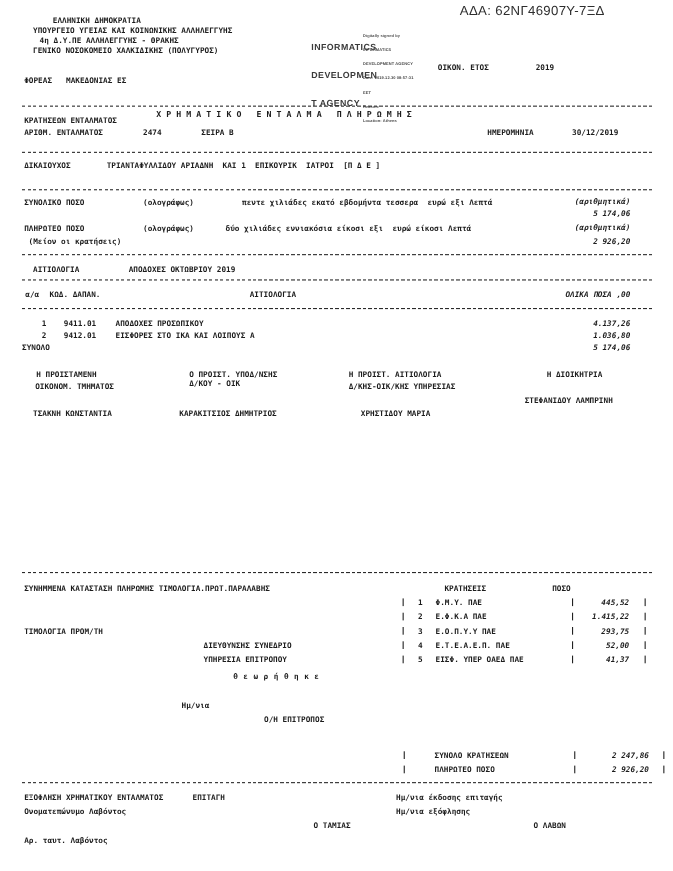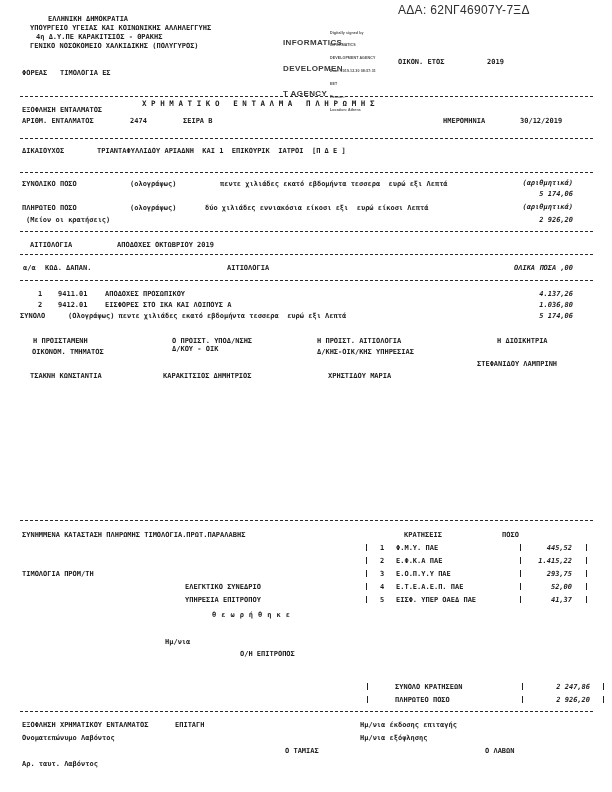--- a/index.html
+++ b/index.html
@@ -9,34 +9,34 @@
     font-size:7px;font-weight:700;color:#1c1c1c;
   }
   .t{position:absolute;white-space:pre;line-height:8px;}
   .r{position:absolute;white-space:pre;text-align:right;line-height:8px;font-style:italic;}
   .hr{
     position:absolute;left:20px;width:574px;height:2px;
     background:repeating-linear-gradient(to right,#2a2a2a 0 3px,transparent 3px 5px);
     background-size:100% 1px;background-repeat:no-repeat;background-position:0 1px;
   }
   .vp{position:absolute;width:1px;height:7px;background:#222;}
-  .ada{font-family:"Liberation Sans", sans-serif;font-size:12px;font-weight:400;color:#2e2e2e;letter-spacing:.3px;}
+  .ada{font-family:"Liberation Sans", sans-serif;font-size:12px;font-weight:400;color:#2e2e2e;letter-spacing:.3px;margin-left:20px;}
   .stamp-big{font-family:"Liberation Sans", sans-serif;font-size:8px;font-weight:700;color:#3a3a3a;line-height:8.5px;letter-spacing:.4px;}
   .stamp-small{font-family:"Liberation Sans", sans-serif;font-size:3.6px;font-weight:700;color:#4a4a4a;line-height:4.3px;letter-spacing:.1px;}
   .title{letter-spacing:4.6px;font-size:7.5px;margin-top:20px;}
   .sp5{letter-spacing:5px;}
 </style>
 </head>
 <body>
 
 <div class="page">
 
   <span class="t" style="left:48px;top:15px">ΕΛΛΗΝΙΚΗ ΔΗΜΟΚΡΑΤΙΑ</span>
   <span class="t" style="left:30px;top:24px">ΥΠΟΥΡΓΕΙΟ ΥΓΕΙΑΣ ΚΑΙ ΚΟΙΝΩΝΙΚΗΣ ΑΛΛΗΛΕΓΓΥΗΣ</span>
-  <span class="t" style="left:36px;top:33px">4η Δ.Υ.ΠΕ ΚΑΡΑΚΙΤΣΙΟΣ - ΘΡΑΚΗΣ</span>
+  <span class="t" style="left:36px;top:33px">4η Δ.Υ.ΠΕ ΑΛΛΗΛΕΓΓΥΗΣ - ΘΡΑΚΗΣ</span>
   <span class="t" style="left:30px;top:42px">ΓΕΝΙΚΟ ΝΟΣΟΚΟΜΕΙΟ ΧΑΛΚΙΔΙΚΗΣ (ΠΟΛΥΓΥΡΟΣ)</span>
 
   <span class="t ada" style="left:398px;top:6px">ΑΔΑ: 62ΝΓ46907Υ-7ΞΔ</span>
 
   <div class="t stamp-big" style="left:283px;top:22px">
     <div>INFORMATICS</div>
     <div>DEVELOPMEN</div>
     <div>T AGENCY</div>
   </div>
   <div class="t stamp-small" style="left:330px;top:22px">
@@ -46,27 +46,27 @@
     <div>Date: 2019.12.30 08:57:31</div>
     <div>EET</div>
     <div>Reason:</div>
     <div>Location: Athens</div>
   </div>
 
   <span class="t" style="left:398px;top:58px">ΟΙΚΟΝ. ΕΤΟΣ</span>
   <span class="t" style="left:487px;top:58px">2019</span>
 
   <span class="t" style="left:22px;top:69px">ΦΟΡΕΑΣ</span>
-  <span class="t" style="left:60px;top:69px">ΤΙΜΟΛΟΓΙΑ ΕΣ</span>
+  <span class="t" style="left:60px;top:69px">ΜΑΚΕΔΟΝΙΑΣ ΕΣ</span>
 
   <span class="t title" style="left:142px;top:80px">ΧΡΗΜΑΤΙΚΟ ΕΝΤΑΛΜΑ ΠΛΗΡΩΜΗΣ</span>
 
   <div class="hr" style="top:95px"></div>
 
-  <span class="t" style="left:22px;top:106px">ΕΞΟΦΛΗΣΗ ΕΝΤΑΛΜΑΤΟΣ</span>
+  <span class="t" style="left:22px;top:106px">ΚΡΑΤΗΣΕΩΝ ΕΝΤΑΛΜΑΤΟΣ</span>
   <span class="t" style="left:22px;top:117px">ΑΡΙΘΜ. ΕΝΤΑΛΜΑΤΟΣ</span>
   <span class="t" style="left:130px;top:117px">2474</span>
   <span class="t" style="left:183px;top:117px">ΣΕΙΡΑ Β</span>
   <span class="t" style="left:443px;top:117px">ΗΜΕΡΟΜΗΝΙΑ</span>
   <span class="t" style="left:520px;top:117px">30/12/2019</span>
 
   <div class="hr" style="top:137px"></div>
 
   <span class="t" style="left:22px;top:147px">ΔΙΚΑΙΟΥΧΟΣ</span>
   <span class="t" style="left:97px;top:147px">ΤΡΙΑΝΤΑΦΥΛΛΙΔΟΥ ΑΡΙΑΔΝΗ  ΚΑΙ 1  ΕΠΙΚΟΥΡΙΚ  ΙΑΤΡΟΙ  [Π Δ Ε ]</span>
@@ -104,21 +104,20 @@
   <span class="t" style="left:58px;top:290px">9411.01</span>
   <span class="t" style="left:105px;top:290px">ΑΠΟΔΟΧΕΣ ΠΡΟΣΩΠΙΚΟΥ</span>
   <span class="r" style="right:39px;top:290px">4.137,26</span>
 
   <span class="t" style="left:38px;top:301px">2</span>
   <span class="t" style="left:58px;top:301px">9412.01</span>
   <span class="t" style="left:105px;top:301px">ΕΙΣΦΟΡΕΣ ΣΤΟ ΙΚΑ ΚΑΙ ΛΟΙΠΟΥΣ Α</span>
   <span class="r" style="right:39px;top:301px">1.036,80</span>
 
   <span class="t" style="left:20px;top:312px">ΣΥΝΟΛΟ</span>
-  <span class="t" style="left:68px;top:312px">(Ολογράφως) πεντε χιλιάδες εκατό εβδομήντα τεσσερα  ευρώ εξι Λεπτά</span>
   <span class="r" style="right:39px;top:312px">5 174,06</span>
 
   <span class="t" style="left:33px;top:337px">Η ΠΡΟΙΣΤΑΜΕΝΗ</span>
   <span class="t" style="left:32px;top:348px">ΟΙΚΟΝΟΜ. ΤΜΗΜΑΤΟΣ</span>
   <span class="t" style="left:30px;top:372px">ΤΣΑΚΝΗ ΚΩΝΣΤΑΝΤΙΑ</span>
 
   <span class="t" style="left:172px;top:337px">Ο ΠΡΟΙΣΤ. ΥΠΟΔ/ΝΣΗΣ</span>
   <span class="t" style="left:172px;top:345px">Δ/ΚΟΥ - ΟΙΚ</span>
   <span class="t" style="left:163px;top:372px">ΚΑΡΑΚΙΤΣΙΟΣ ΔΗΜΗΤΡΙΟΣ</span>
 
@@ -150,21 +149,21 @@
   <div class="vp" style="left:586px;top:557px"></div>
 
   <span class="t" style="left:22px;top:570px">ΤΙΜΟΛΟΓΙΑ ΠΡΟΜ/ΤΗ</span>
   <div class="vp" style="left:366px;top:570px"></div>
   <span class="t" style="left:380px;top:570px">3</span>
   <span class="t" style="left:396px;top:570px">Ε.Ο.Π.Υ.Υ ΠΑΕ</span>
   <div class="vp" style="left:520px;top:570px"></div>
   <span class="r" style="right:40px;top:570px">293,75</span>
   <div class="vp" style="left:586px;top:570px"></div>
 
-  <span class="t" style="left:185px;top:583px">ΕΛΕΓΚΤΙΚΟ ΣΥΝΕΔΡΙΟ</span>
+  <span class="t" style="left:185px;top:583px">ΔΙΕΥΘΥΝΣΗΣ ΣΥΝΕΔΡΙΟ</span>
   <div class="vp" style="left:366px;top:583px"></div>
   <span class="t" style="left:380px;top:583px">4</span>
   <span class="t" style="left:396px;top:583px">Ε.Τ.Ε.Α.Ε.Π. ΠΑΕ</span>
   <div class="vp" style="left:520px;top:583px"></div>
   <span class="r" style="right:40px;top:583px">52,00</span>
   <div class="vp" style="left:586px;top:583px"></div>
 
   <span class="t" style="left:185px;top:596px">ΥΠΗΡΕΣΙΑ ΕΠΙΤΡΟΠΟΥ</span>
   <div class="vp" style="left:366px;top:596px"></div>
   <span class="t" style="left:380px;top:596px">5</span>

